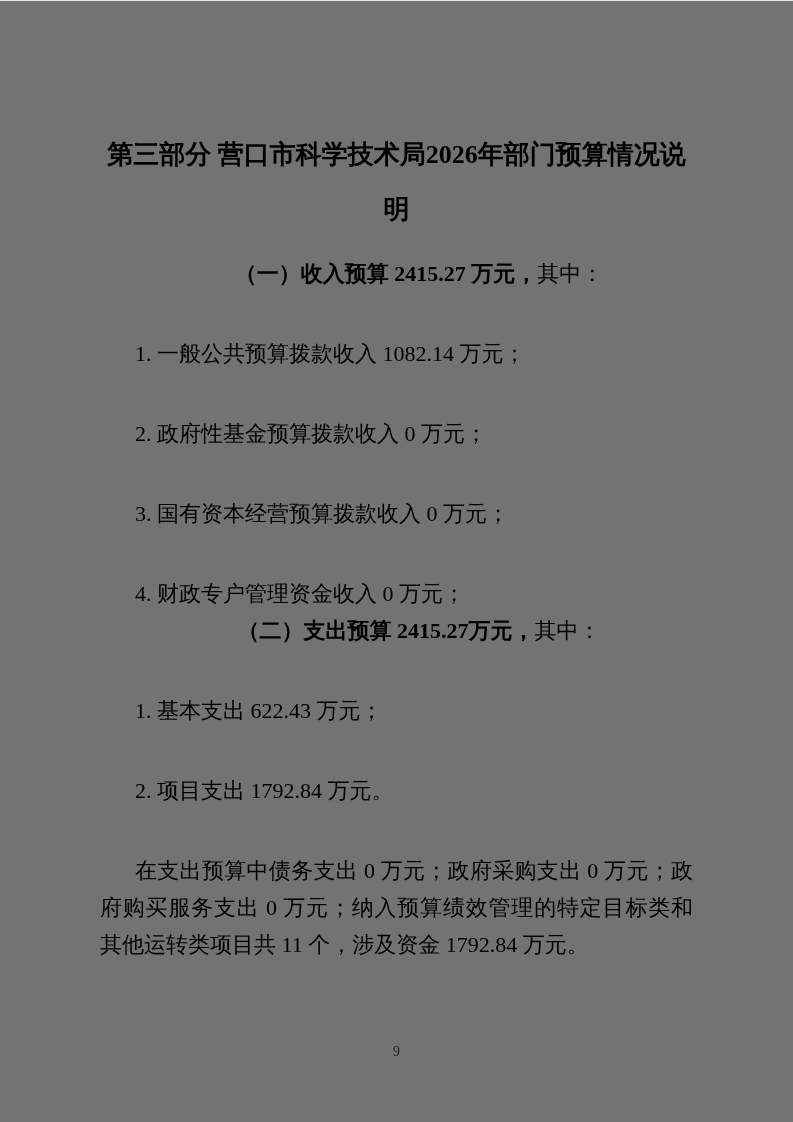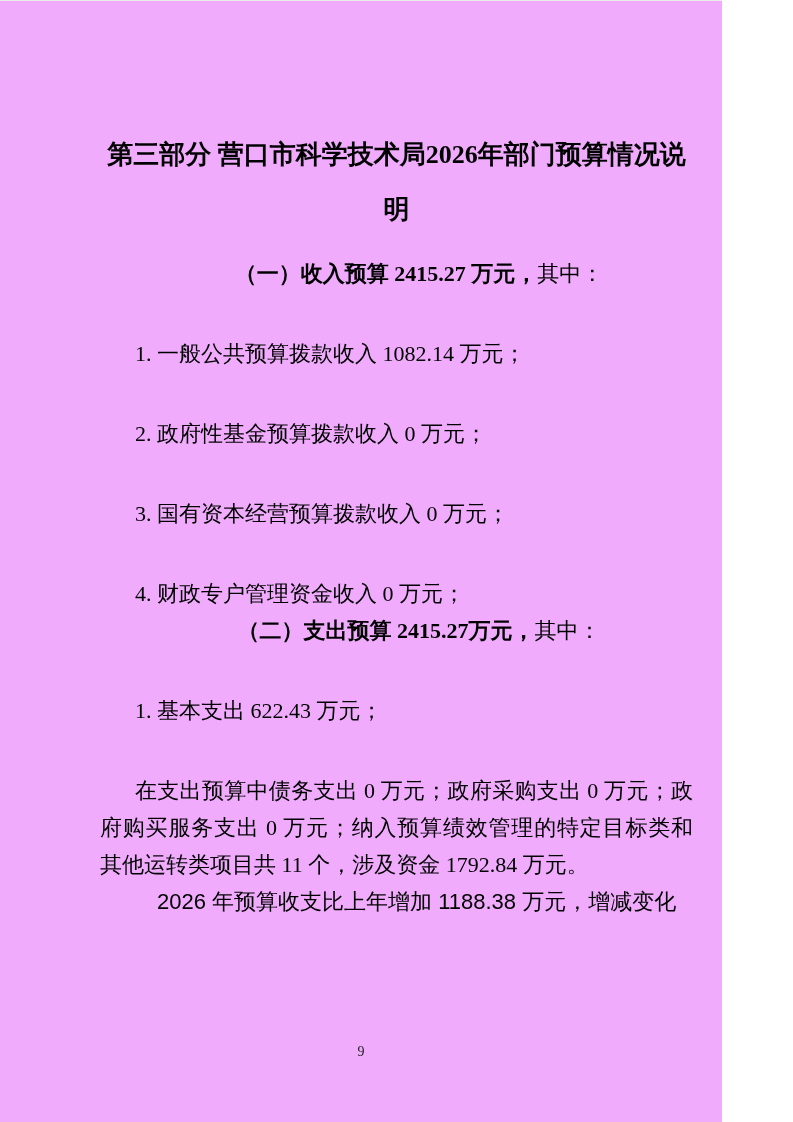--- a/index.html
+++ b/index.html
@@ -4,22 +4,22 @@
 <style>
   * { margin: 0; padding: 0; box-sizing: border-box; }
   html, body { background: #ffffff; }
   body {
     width: 793px; height: 1122px;
     font-family: "Liberation Serif", "DejaVu Serif", serif;
     color: #000000;
   }
   .page {
     position: relative;
-    width: 722px; height: 1122px;
-    background: #f0abfc;
+    width: 793px; height: 1122px;
+    background: #737373;
     overflow: hidden;
     border-top: 1px solid #ececec;
   }
   .content {
     position: absolute;
     left: 100px; top: 0;
     width: 593px;
   }
   .doc-title {
     margin-top: 126px;
@@ -86,21 +86,21 @@
         <div class="para p-body">
     <span>4. 财政专户管理资金收入 0 万元；</span>
   </div>
         <div class="para p-h2">
     <span class="lead">（二）支出预算 2415.27万元，</span><span>其中：</span>
   </div>
         <div class="para p-body">
     <span>1. 基本支出 622.43 万元；</span>
   </div>
         <div class="para p-body">
+    <span>2. 项目支出 1792.84 万元。</span>
+  </div>
+        <div class="para p-body">
     <span>在支出预算中债务支出 0 万元；政府采购支出 0 万元；政府购买服务支出 0 万元；纳入预算绩效管理的特定目标类和其他运转类项目共 11 个，涉及资金 1792.84 万元。</span>
-  </div>
-        <div class="para p-emphasis">
-    <span>2026 年预算收支比上年增加 1188.38 万元，增减变化</span>
   </div>
       </div>
   </div>
   <div class="page-number">9</div>
 </div>
 
 </body></html>

